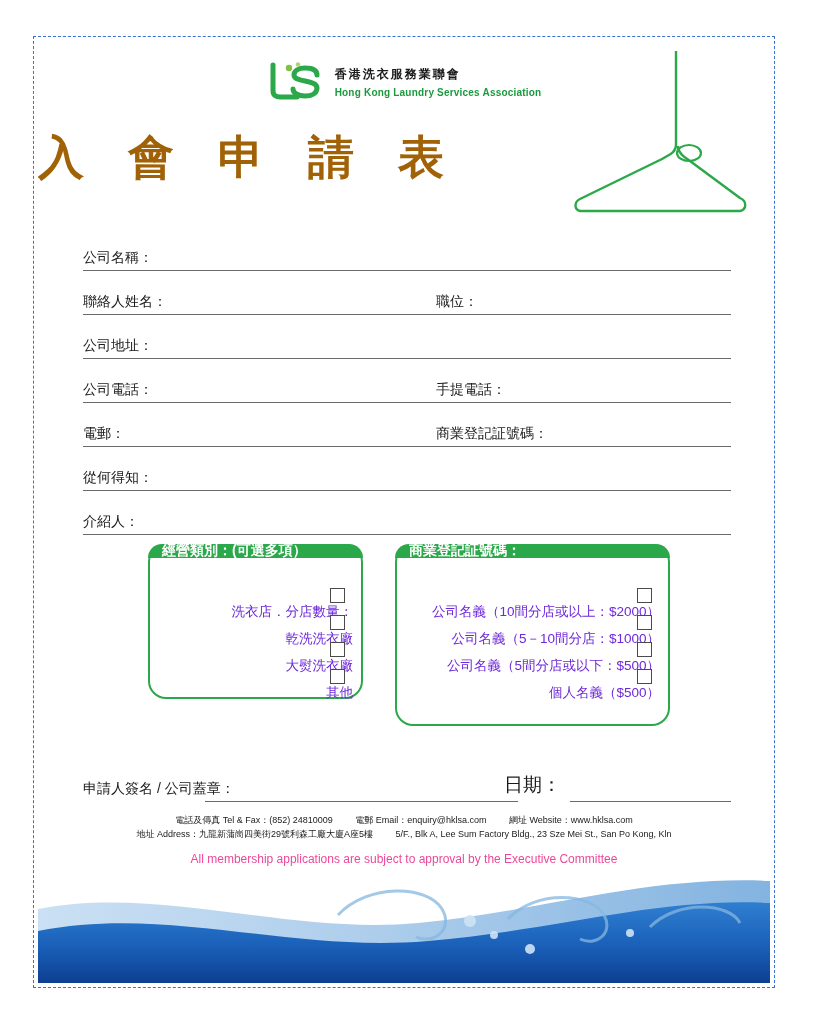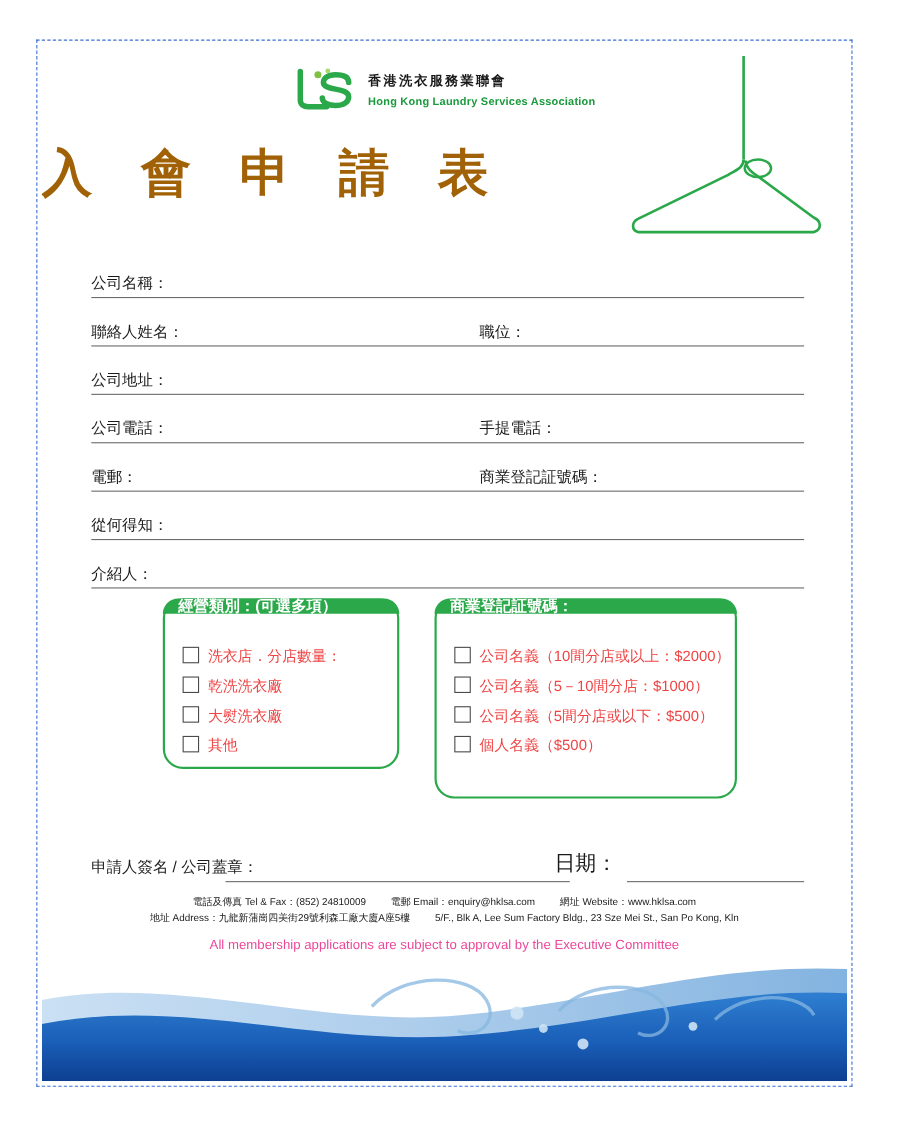--- a/index.html
+++ b/index.html
@@ -147,25 +147,26 @@
     box-sizing: border-box;
   }
   .opt-list {
     position: absolute;
     left: 16px;
     top: 42px;
     right: 8px;
   }
   .opt-item {
     display: flex;
-    align-items: flex-start;
+    align-items: flex-end;
     height: 27px;
     font-size: 13.5px;
-    color: #ef4444;
+    color: #6d28d9;
     white-space: nowrap;
+    flex-direction: column;
   }
   .checkbox {
     width: 13px;
     height: 13px;
     border: 1px solid #4a4a4a;
     background: #ffffff;
     margin-right: 8px;
     flex: 0 0 auto;
   }
 

